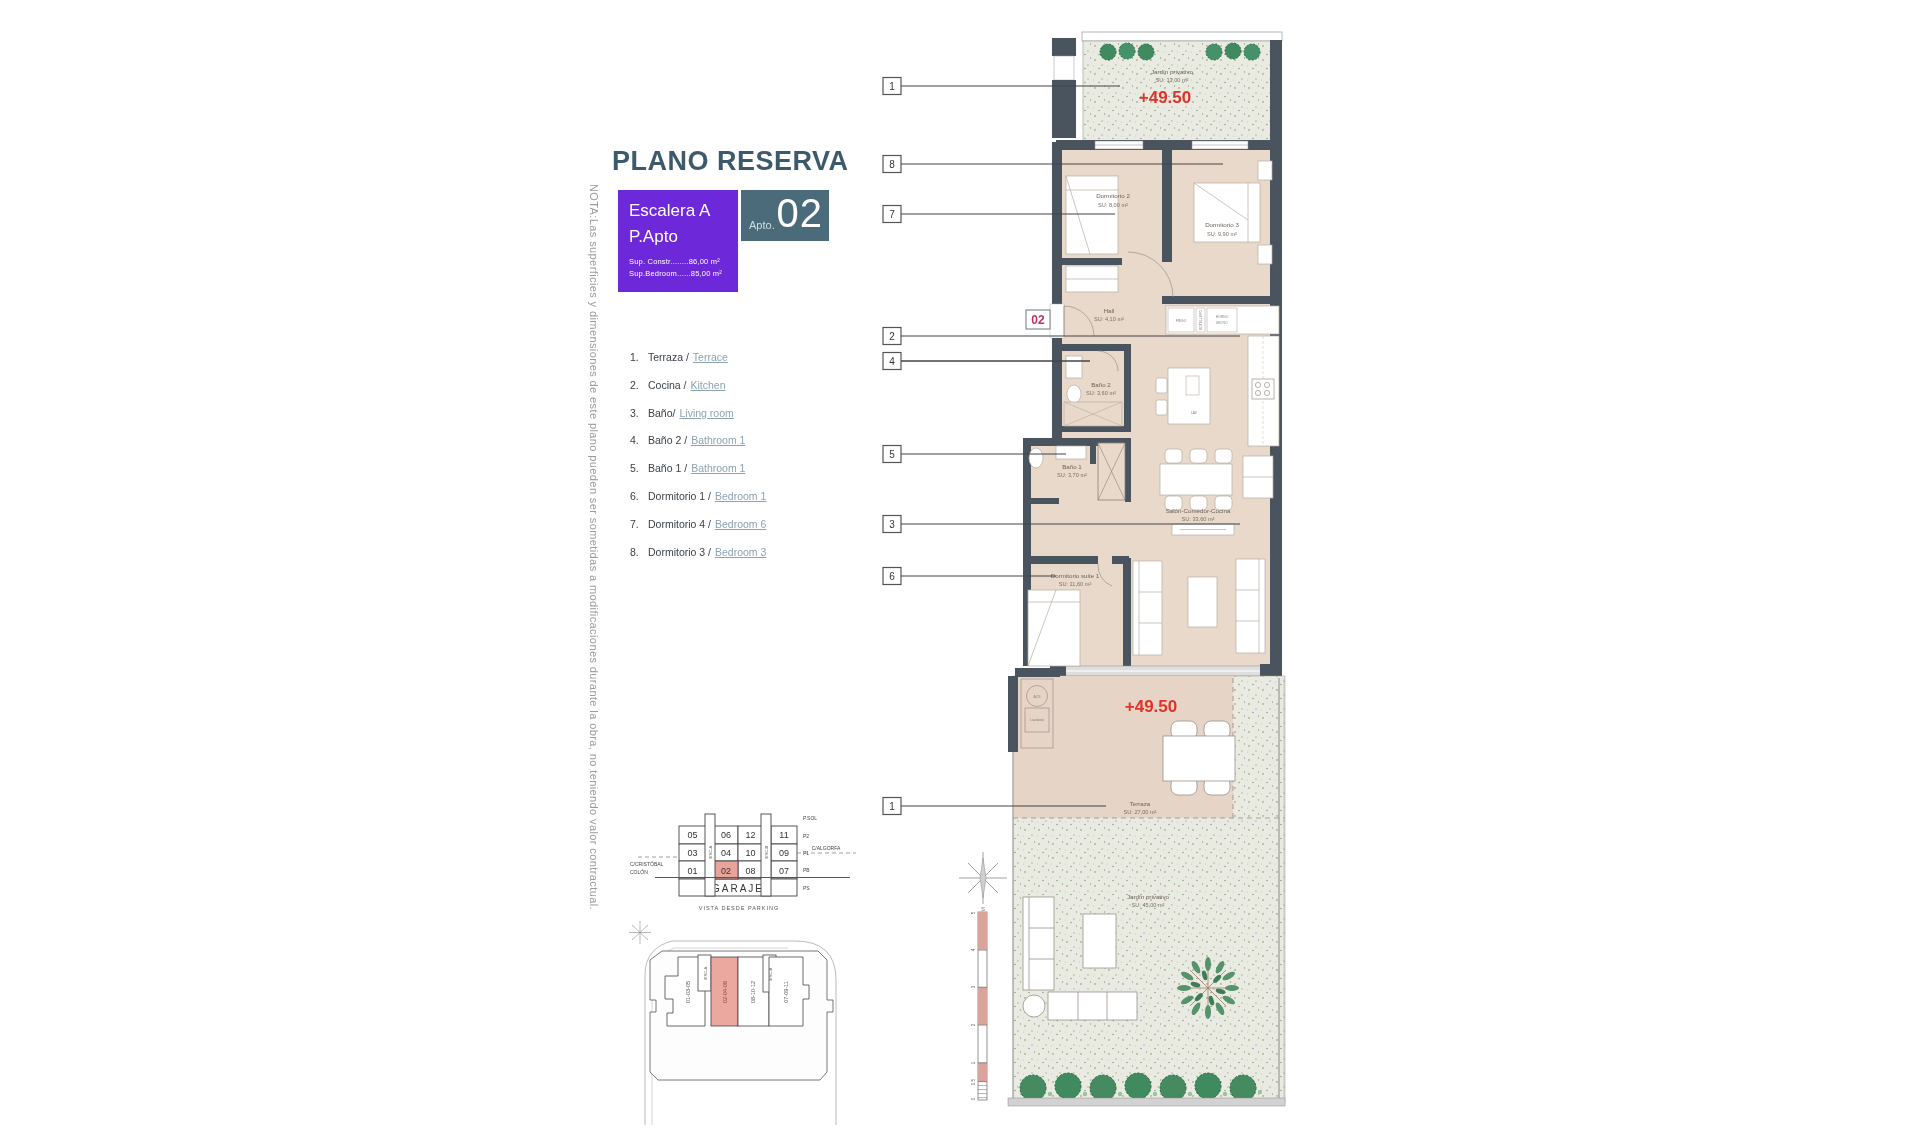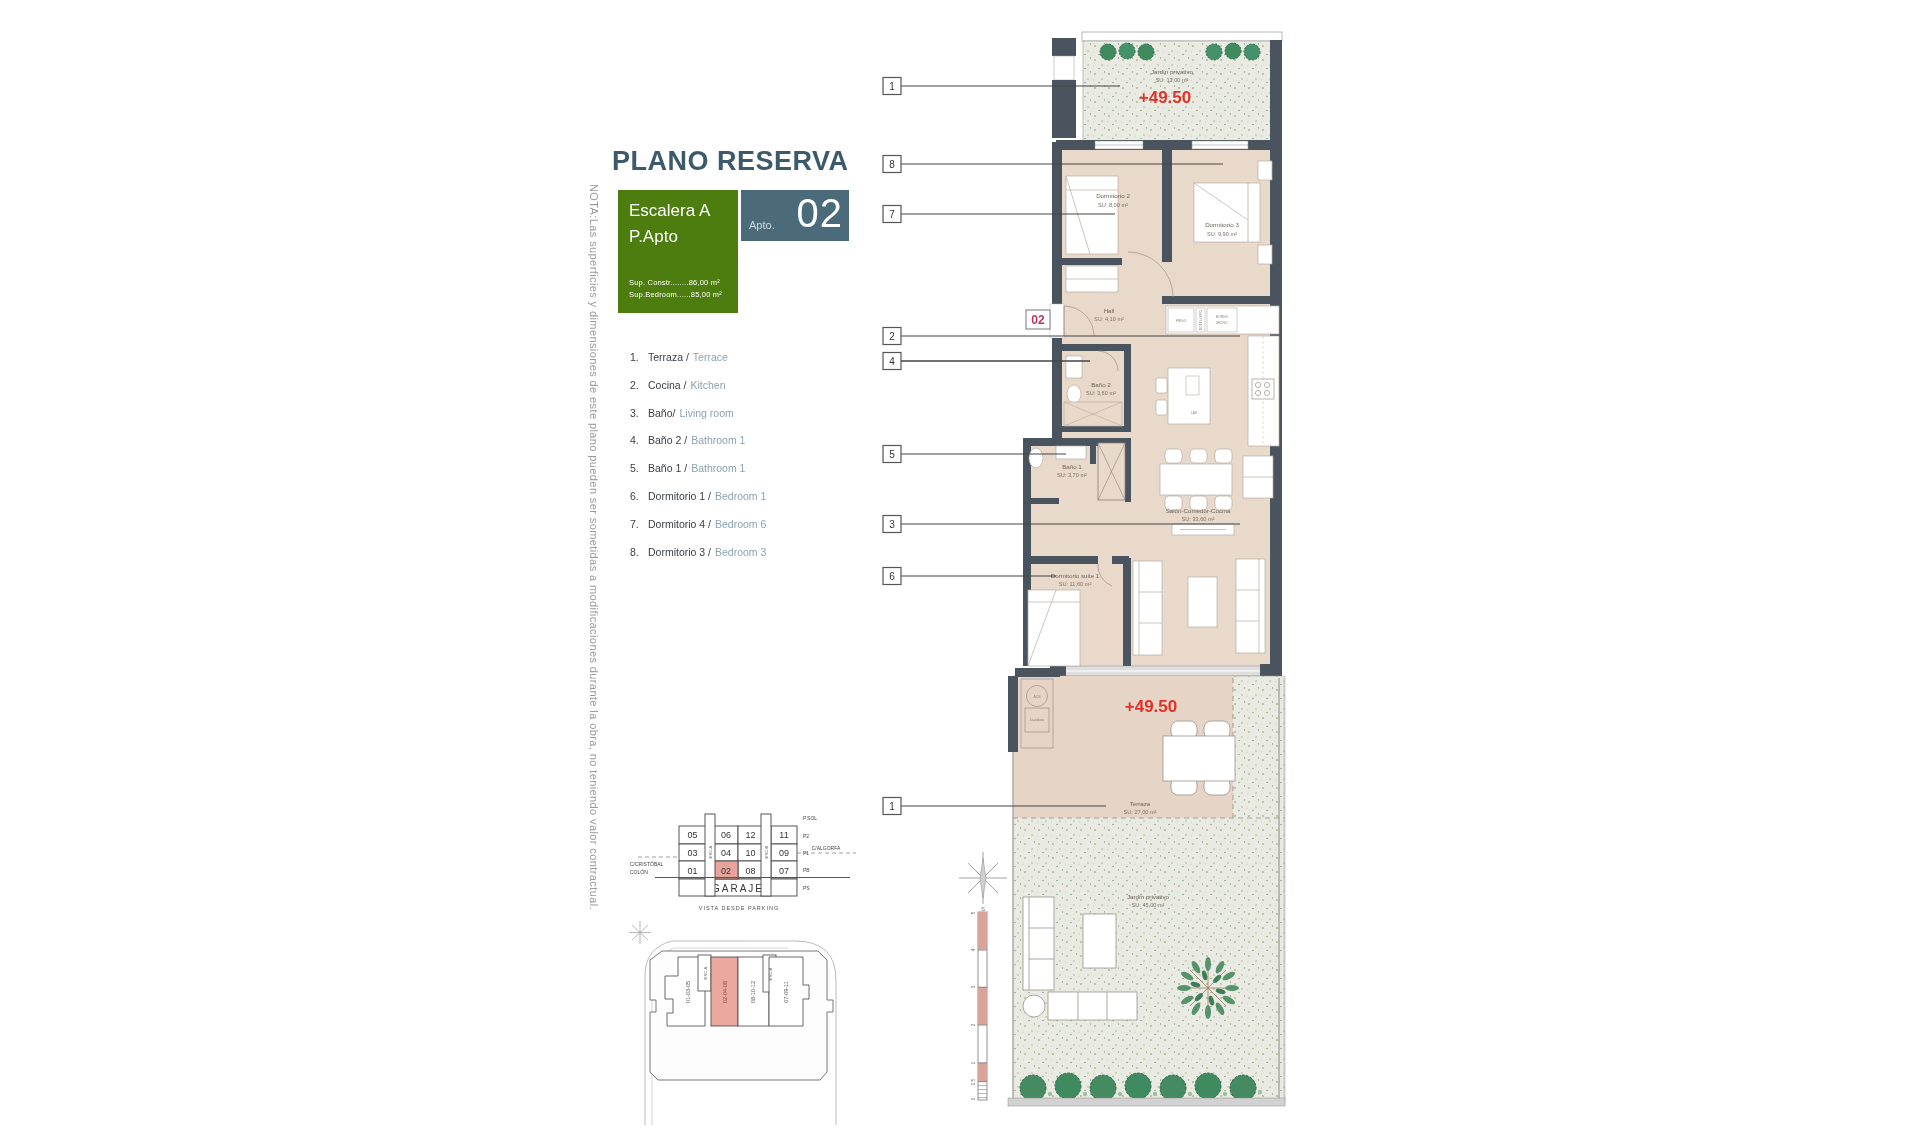--- a/index.html
+++ b/index.html
@@ -3,31 +3,31 @@
 <meta charset="utf-8">
 <style>
   html,body{margin:0;padding:0;background:#fff;}
   #canvas{position:relative;width:1920px;height:1140px;background:#fff;overflow:hidden;
           font-family:"Liberation Sans",sans-serif;}
   
   .note-vertical{position:absolute;left:588px;top:184px;height:790px;
       writing-mode:vertical-rl;font-size:11px;letter-spacing:.4px;color:#9a9a9a;white-space:nowrap;}
   .title{position:absolute;left:612px;top:146px;width:222px;text-align:left;
       font-size:27px;font-weight:bold;letter-spacing:.5px;color:#3d5a6d;white-space:nowrap;}
-  .info-card{position:absolute;left:618px;top:190px;width:120px;height:123px;background:#4d7c0f;color:#fff;}
+  .info-card{position:absolute;left:618px;top:190px;width:120px;height:102px;background:#6d28d9;color:#fff;}
   .info-card .esc{position:absolute;left:11px;top:8px;font-size:17px;line-height:1.5;font-weight:400;}
   .info-card .sups{position:absolute;left:11px;bottom:12px;font-size:7.5px;line-height:1.6;letter-spacing:.2px;}
-  .apto-card{position:absolute;left:741px;top:190px;width:108px;height:51px;background:#4b6b7b;color:#fff;}
+  .apto-card{position:absolute;left:741px;top:190px;width:88px;height:51px;background:#4b6b7b;color:#fff;}
   .apto-card .apto-label{position:absolute;left:8px;bottom:10px;font-size:11px;color:#cfdbe2;}
   .apto-card .apto-num{position:absolute;right:6px;top:1px;font-size:40px;font-weight:300;letter-spacing:1px;}
   .legend{position:absolute;left:630px;top:351px;font-size:10.5px;}
   .leg-item{display:flex;margin-bottom:15.8px;white-space:nowrap;}
   .leg-num{width:18px;color:#3a4147;}
   .leg-es{color:#3a4147;margin-right:4px;}
-  .leg-en{color:#8ba2b0;}
+  .leg-en{color:#8ba2b0;text-decoration:underline;}
   svg text{font-family:"Liberation Sans",sans-serif;}
   .room-name{fill:#6b6257;font-size:6.2px;text-anchor:middle;}
   .room-area{fill:#7a7065;font-size:5.6px;text-anchor:middle;}
   .level-red{fill:#e03228;font-size:17px;font-weight:bold;text-anchor:middle;}
   .marker-txt{fill:#333;font-size:10px;text-anchor:middle;}
   .cell-txt{fill:#333;font-size:9px;text-anchor:middle;}
   .tiny{font-size:3.4px;fill:#8a8178;text-anchor:middle;}
 </style>
 </head>
 <body>

